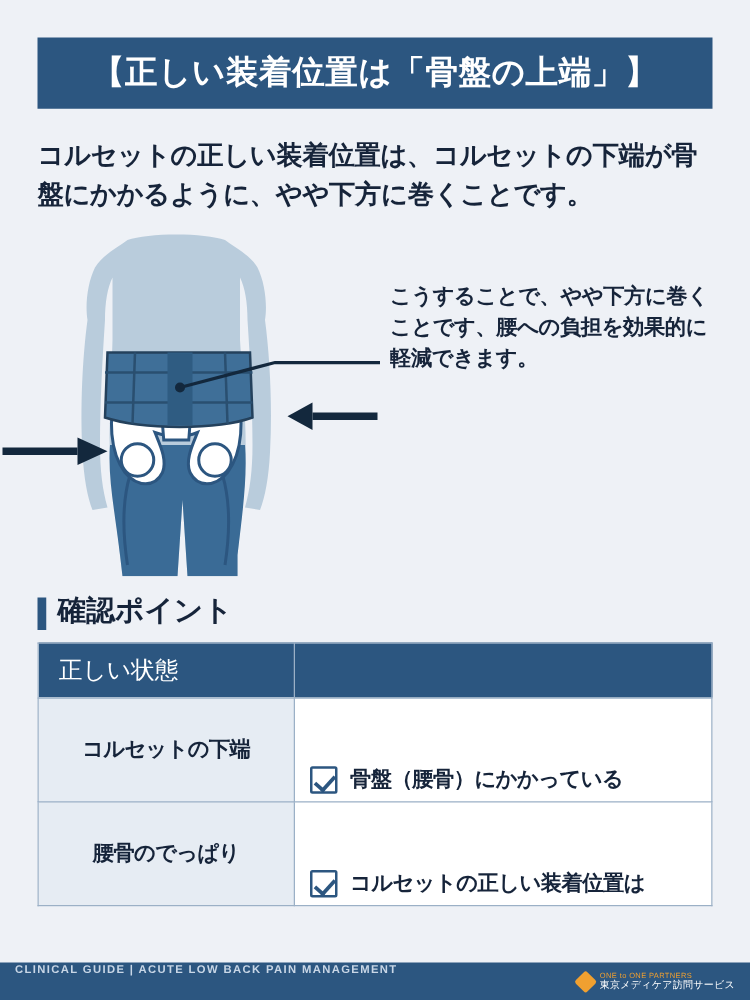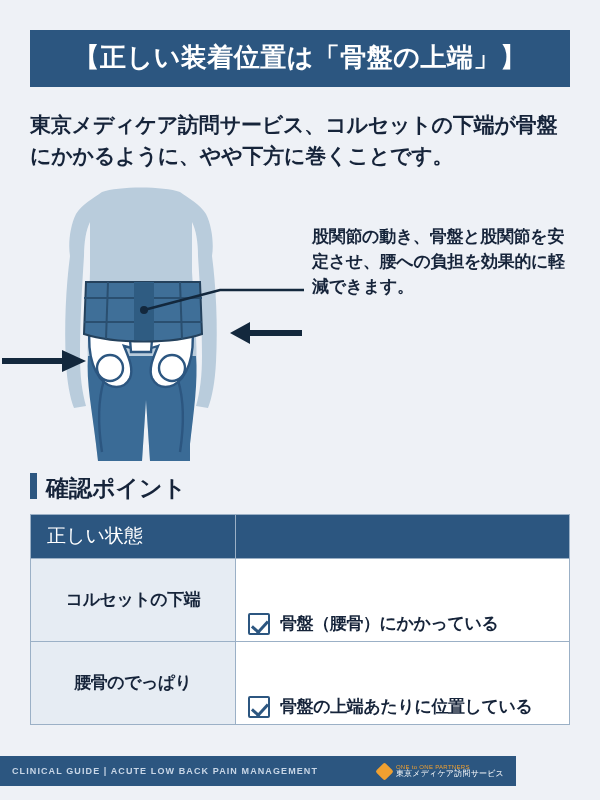--- a/index.html
+++ b/index.html
@@ -60,21 +60,21 @@
     line-height: 1.48;
     color: #16243a;
     font-weight: bold;
     letter-spacing: -0.3px;
   }
   .side-text p + p { margin-top: 14px; }
 
   
   .sec-title {
     display: flex;
-    align-items: flex-start;
+    align-items: flex-end;
     margin: 12px 0 0 30px;
     gap: 9px;
   }
   .sec-bar {
     width: 7px; height: 26px;
     background: #2c5680;
     display: block;
   }
   .sec-title span.txt {
     font-size: 23px;
@@ -141,25 +141,24 @@
     font-size: 17px;
     font-weight: bold;
     color: #16243a;
     line-height: 1.25;
     letter-spacing: -0.4px;
   }
 
   
   .footer {
     position: absolute;
-    left: 0; bottom: 14px;
-    width: 516px; height: 30px;
-    background: #2c5680;
-    display: flex;
-    align-items: center;
+    left: 0; bottom: 0;
+    width: 600px; height: 30px;
+    background: #2c5680;
+    display: flex;
     justify-content: space-between;
     padding: 0 12px;
   }
   .footer-left {
     color: #c8d6e6;
     font-size: 9px;
     letter-spacing: 1.1px;
     font-weight: bold;
   }
   .footer-right {
@@ -178,21 +177,21 @@
   .fr-top { color: #f0a030; font-size: 6px; letter-spacing: 0.3px; }
   .fr-bot { color: #ffffff; font-size: 8px; letter-spacing: 0.2px; }
 </style>
 </head>
 <body>
 
 <div class="page">
 
   <div class="banner">【正しい装着位置は「骨盤の上端」】</div>
 
-  <div class="lead">東京メディケア訪問サービス、コルセットの下端が骨盤にかかるように、やや下方に巻くことです。</div>
+  <div class="lead">コルセットの正しい装着位置は、コルセットの下端が骨盤にかかるように、やや下方に巻くことです。</div>
 
   <div class="mid">
 
     <div class="figure-wrap">
       <svg width="280" height="275" viewBox="0 0 280 275" xmlns="http://www.w3.org/2000/svg">
 
         <g>
 
           <path d="M78 6 C70 12 58 18 52 28 C46 40 44 58 46 70 L60 70 C60 56 62 44 66 36 L66 86 L168 86 L168 36 C172 44 174 56 174 70 L188 70 C190 58 188 40 182 28 C176 18 164 12 156 6 C140 0 94 0 78 6 Z" fill="#b9ccdc"></path>
 
@@ -235,21 +234,21 @@
         </g>
       </svg>
 
       <svg style="position:absolute; left:-24px; top:160px;" width="90" height="30" viewBox="0 0 90 30" xmlns="http://www.w3.org/2000/svg">
         <rect x="2" y="12" width="60" height="6" fill="#13283d"></rect>
         <polygon points="62,4 62,26 86,15" fill="#13283d"></polygon>
       </svg>
     </div>
 
     <div class="side-text">
-      <p>股関節の動き、骨盤と股関節を安定させ、腰への負担を効果的に軽減できます。</p>
+      <p>こうすることで、やや下方に巻くことです、腰への負担を効果的に軽減できます。</p>
     </div>
   </div>
 
   <div class="sec-title">
     <span class="sec-bar"></span>
     <span class="txt">確認ポイント</span>
   </div>
 
   <table class="tbl">
     <thead>
@@ -266,21 +265,21 @@
             <span class="chk"></span>
             <span class="vtext">骨盤（腰骨）にかかっている</span>
           </div>
         </td>
       </tr>
       <tr>
         <td class="label">腰骨のでっぱり</td>
         <td class="value">
           <div class="valrow">
             <span class="chk"></span>
-            <span class="vtext">骨盤の上端あたりに位置している</span>
+            <span class="vtext">コルセットの正しい装着位置は</span>
           </div>
         </td>
       </tr>
     </tbody>
   </table>
 
   <div class="footer">
     <div class="footer-left">CLINICAL GUIDE  |  ACUTE LOW BACK PAIN MANAGEMENT</div>
     <div class="footer-right">
       <span class="fr-mark"></span>

